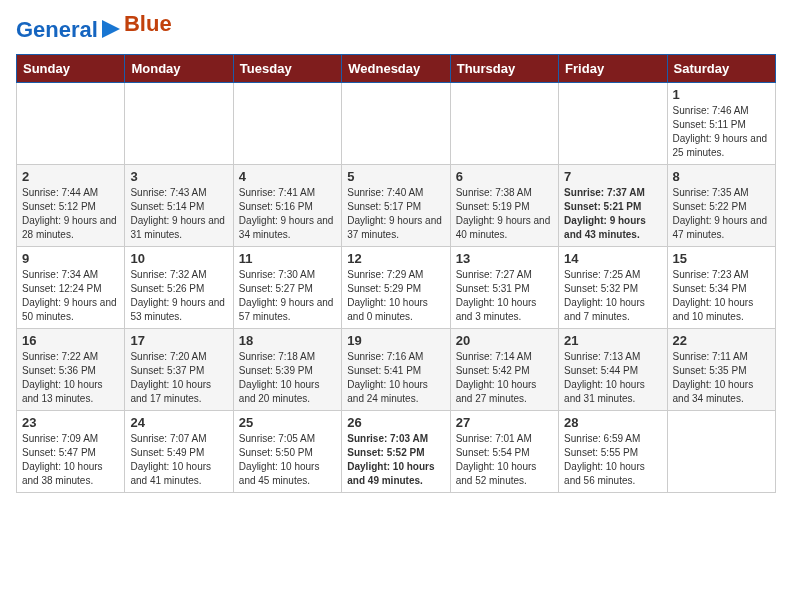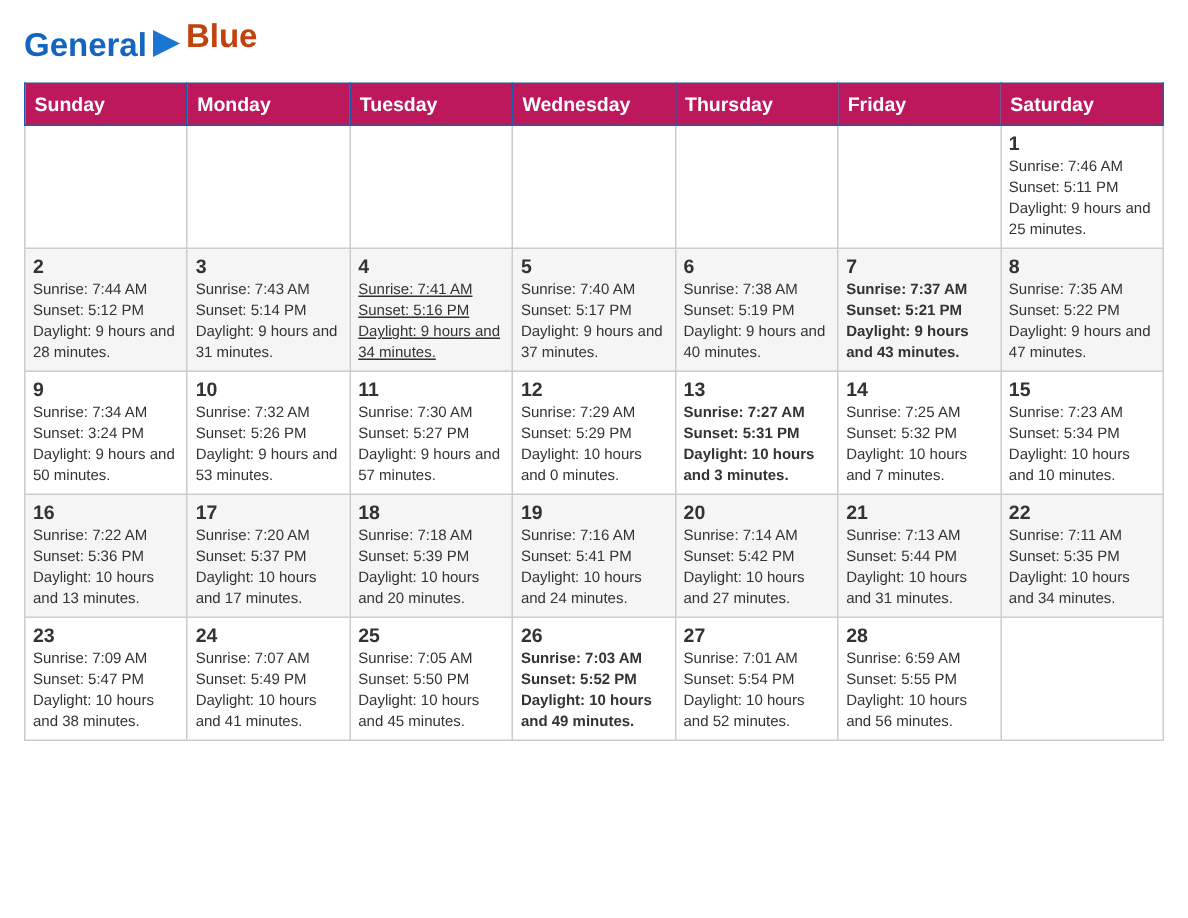--- a/index.html
+++ b/index.html
@@ -41,21 +41,21 @@
     .location-title {
       font-size: 16px;
       color: #555;
     }
     .calendar {
       width: 100%;
       border-collapse: collapse;
       border: 1px solid #ccc;
     }
     .calendar th {
-      background: #be185d;
+      background: #7f1d1d;
       color: #fff;
       font-size: 13px;
       font-weight: bold;
       padding: 6px 6px;
       text-align: left;
       border: 1px solid #1a5caa;
     }
     .calendar td {
       width: 108px;
       vertical-align: top;
@@ -141,21 +141,21 @@
 Daylight: 9 hours and 28 minutes.</div>
         </td>
         <td>
           <div class="day-number">3</div>
           <div class="day-info" style="white-space: pre-line;">Sunrise: 7:43 AM
 Sunset: 5:14 PM
 Daylight: 9 hours and 31 minutes.</div>
         </td>
         <td>
           <div class="day-number">4</div>
-          <div class="day-info" style="white-space: pre-line; text-decoration: underline;">Sunrise: 7:41 AM
+          <div class="day-info" style="white-space: pre-line;">Sunrise: 7:41 AM
 Sunset: 5:16 PM
 Daylight: 9 hours and 34 minutes.</div>
         </td>
         <td>
           <div class="day-number">5</div>
           <div class="day-info" style="white-space: pre-line;">Sunrise: 7:40 AM
 Sunset: 5:17 PM
 Daylight: 9 hours and 37 minutes.</div>
         </td>
         <td>
@@ -174,21 +174,21 @@
           <div class="day-number">8</div>
           <div class="day-info" style="white-space: pre-line;">Sunrise: 7:35 AM
 Sunset: 5:22 PM
 Daylight: 9 hours and 47 minutes.</div>
         </td>
       </tr>
       <tr>
         <td>
           <div class="day-number">9</div>
           <div class="day-info" style="white-space: pre-line;">Sunrise: 7:34 AM
-Sunset: 3:24 PM
+Sunset: 12:24 PM
 Daylight: 9 hours and 50 minutes.</div>
         </td>
         <td>
           <div class="day-number">10</div>
           <div class="day-info" style="white-space: pre-line;">Sunrise: 7:32 AM
 Sunset: 5:26 PM
 Daylight: 9 hours and 53 minutes.</div>
         </td>
         <td>
           <div class="day-number">11</div>
@@ -197,21 +197,21 @@
 Daylight: 9 hours and 57 minutes.</div>
         </td>
         <td>
           <div class="day-number">12</div>
           <div class="day-info" style="white-space: pre-line;">Sunrise: 7:29 AM
 Sunset: 5:29 PM
 Daylight: 10 hours and 0 minutes.</div>
         </td>
         <td>
           <div class="day-number">13</div>
-          <div class="day-info" style="white-space: pre-line; font-weight: bold;">Sunrise: 7:27 AM
+          <div class="day-info" style="white-space: pre-line;">Sunrise: 7:27 AM
 Sunset: 5:31 PM
 Daylight: 10 hours and 3 minutes.</div>
         </td>
         <td>
           <div class="day-number">14</div>
           <div class="day-info" style="white-space: pre-line;">Sunrise: 7:25 AM
 Sunset: 5:32 PM
 Daylight: 10 hours and 7 minutes.</div>
         </td>
         <td>

